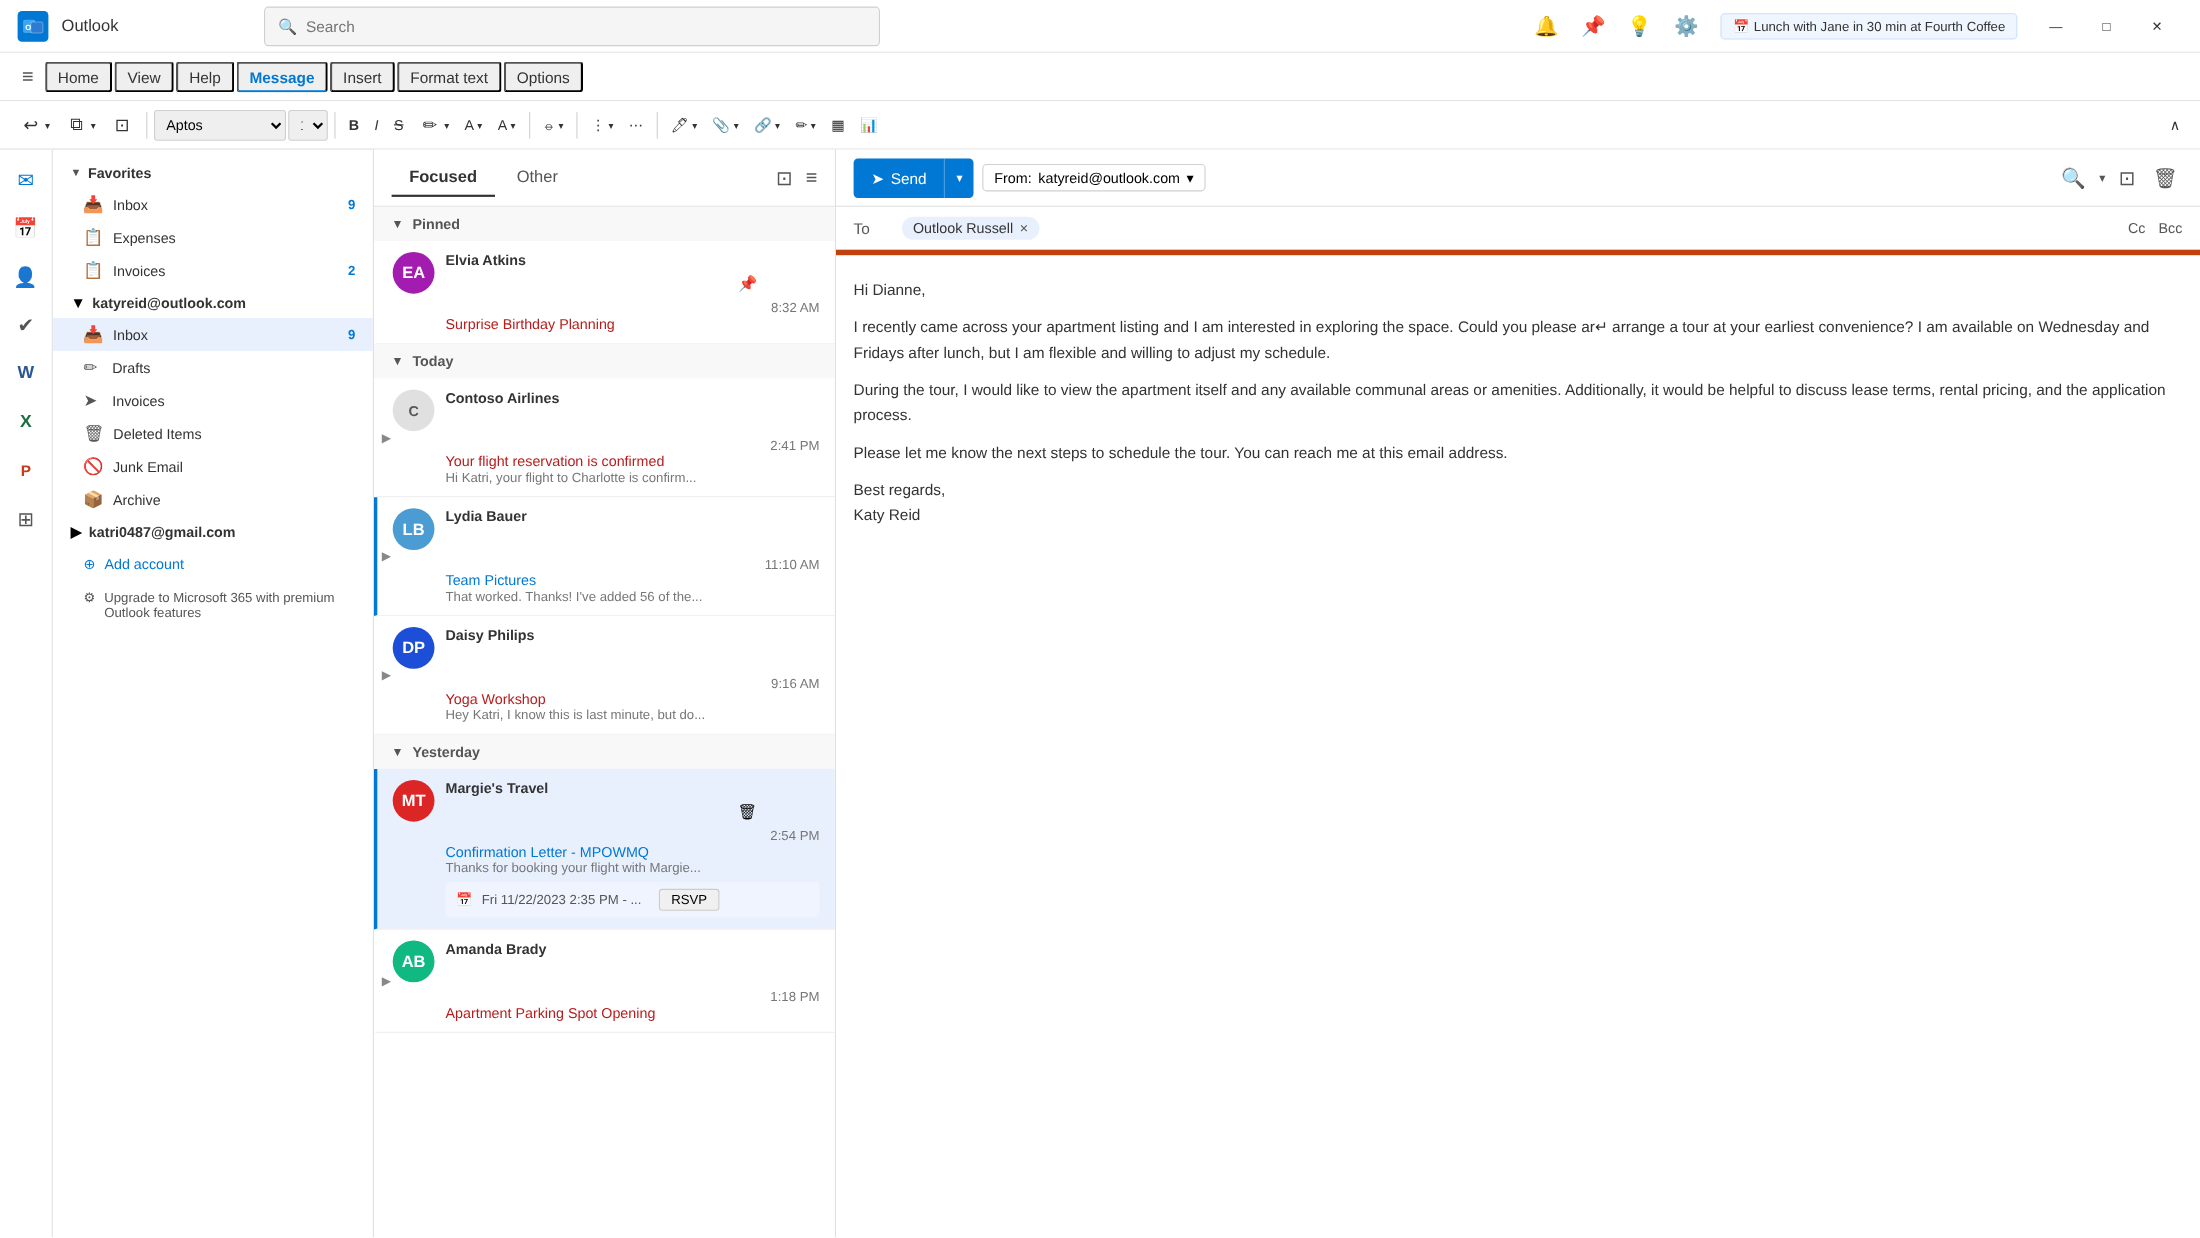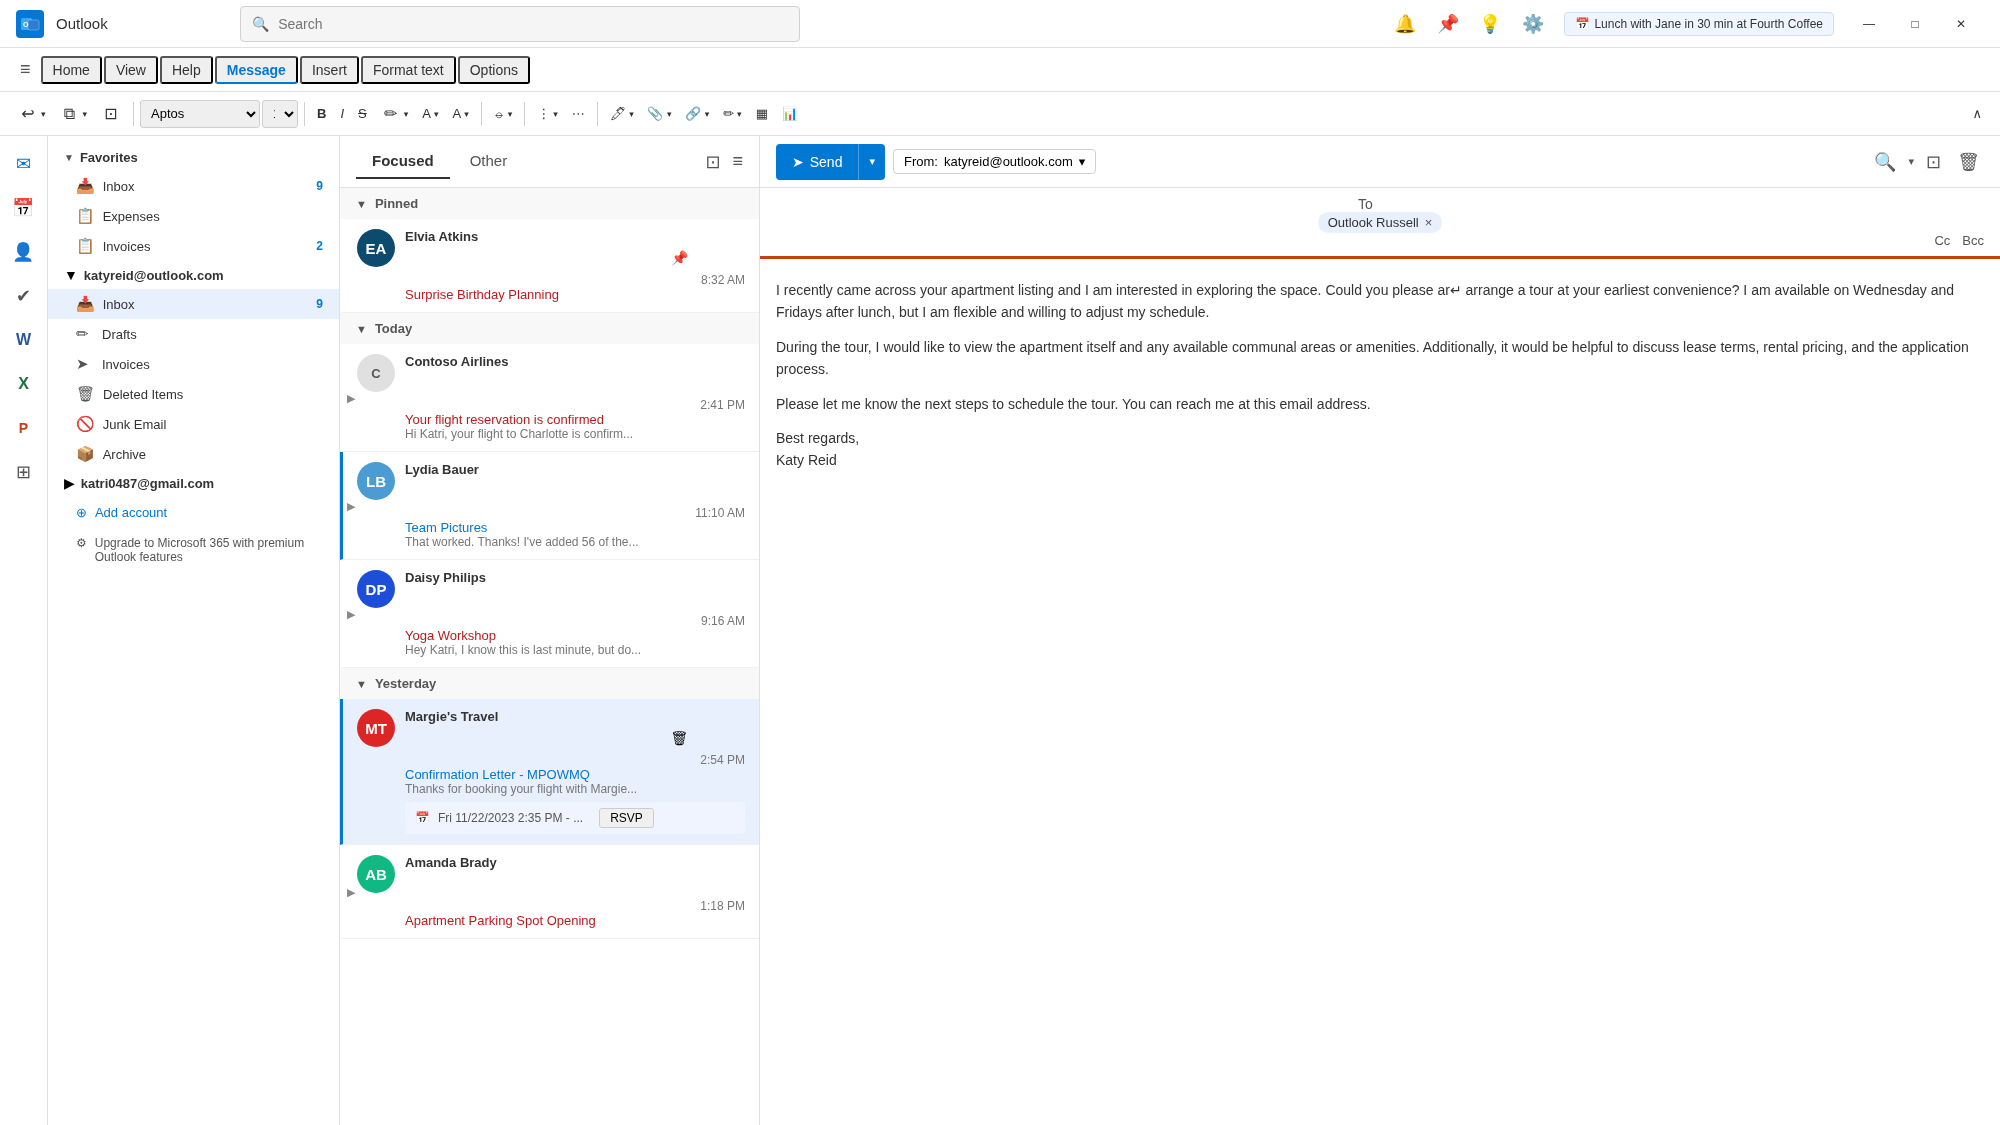--- a/index.html
+++ b/index.html
@@ -109,21 +109,21 @@
       flex: 1; display: flex; flex-direction: column; background: #fff;
     }
     .compose-toolbar { display: flex; align-items: center; padding: 8px 16px; gap: 8px; border-bottom: 1px solid #e0e0e0; height: 52px; }
     .send-btn { display: flex; align-items: center; background: #0078d4; color: #fff; border: none; border-radius: 4px; cursor: pointer; height: 36px; overflow: hidden; }
     .send-btn-main { padding: 0 16px; font-size: 14px; display: flex; align-items: center; gap: 6px; height: 100%; }
     .send-btn-caret { padding: 0 10px; border-left: 1px solid rgba(255,255,255,0.3); display: flex; align-items: center; height: 100%; font-size: 11px; }
     .from-selector { display: flex; align-items: center; gap: 6px; padding: 4px 10px; border: 1px solid #d0d0d0; border-radius: 4px; font-size: 13px; cursor: pointer; }
     .compose-spacer { flex: 1; }
     .compose-icon-btn { font-size: 18px; color: #555; cursor: pointer; padding: 4px; }
 
-    .compose-field { display: flex; align-items: center; padding: 8px 16px; border-bottom: 3px solid #c2410c; min-height: 44px; flex-direction: column; }
+    .compose-field { display: flex; align-items: center; padding: 8px 16px; border-bottom: 5px solid #c2410c; min-height: 44px; }
     .field-label { font-size: 14px; color: #555; min-width: 32px; margin-right: 12px; }
     .recipient-tag { display: flex; align-items: center; gap: 4px; background: #e8f0fe; border-radius: 14px; padding: 3px 10px; font-size: 13px; color: #333; }
     .recipient-tag .remove { color: #555; cursor: pointer; margin-left: 2px; }
     .cc-bcc { margin-left: auto; font-size: 13px; color: #555; display: flex; gap: 12px; }
     .cc-bcc span { cursor: pointer; }
 
     .subject-field { padding: 10px 16px; border-bottom: 1px solid #f0f0f0; display: flex; align-items: center; justify-content: space-between; }
     .subject-text { font-size: 16px; color: #333; font-weight: 400; }
     .draft-saved { font-size: 12px; color: #888; }
 
@@ -348,21 +348,21 @@
       <div class="tab-spacer"></div>
       <span class="tab-icon">⊡</span>
       <span class="tab-icon">≡</span>
     </div>
 
     <div class="group-header">
       <span class="group-chevron">▼</span>
       <span>Pinned</span>
     </div>
     <div class="msg-item">
-      <div class="msg-avatar" style="background:#0c4a6e;">EA</div>
+      <div class="msg-avatar" style="background:#a21caf;">EA</div>
       <div class="msg-content">
         <div class="msg-meta">
           <span class="msg-sender">Elvia Atkins</span>
           <div class="msg-icons">
             <span class="pin-icon">📌</span>
             <span class="msg-time">8:32 AM</span>
           </div>
         </div>
         <div class="msg-subject normal">Surprise Birthday Planning</div>
       </div>
@@ -479,20 +479,21 @@
         <span class="remove">×</span>
       </div>
       <div class="cc-bcc">
         <span>Cc</span>
         <span>Bcc</span>
       </div>
     </div>
 
 
     <div class="compose-body">
+      <p>Hi Dianne,</p>
       <p>I recently came across your apartment listing and I am interested in exploring the space. Could you please ar↵ arrange a tour at your earliest convenience? I am available on Wednesday and Fridays after lunch, but I am flexible and willing to adjust my schedule.</p>
       <p>During the tour, I would like to view the apartment itself and any available communal areas or amenities. Additionally, it would be helpful to discuss lease terms, rental pricing, and the application process.</p>
       <p>Please let me know the next steps to schedule the tour. You can reach me at this email address.</p>
       <p>Best regards,<br>Katy Reid</p>
     </div>
   </div>
 
 </div>
 
 </body></html>

